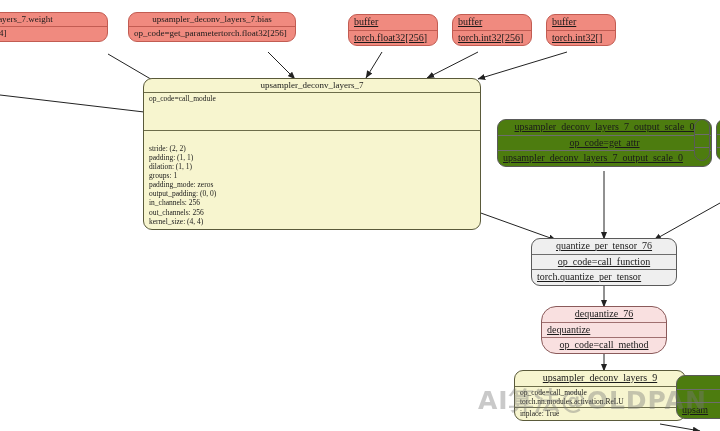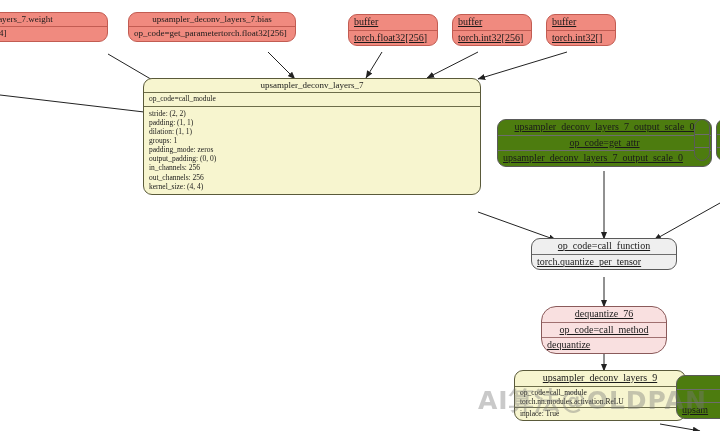--- a/index.html
+++ b/index.html
@@ -168,21 +168,21 @@
   <div class="node n-param" style="left:546px; top:14px; width:70px;">
     <div class="row left fs8">buffer</div>
     <div class="row left fs8">torch.int32[]</div>
   </div>
 
   <div class="node n-module" style="left:143px; top:78px; width:338px;">
     <div class="row center fs9">upsampler_deconv_layers_7</div>
     <div class="row left fs75" style="padding-bottom:2px;">
       <div>op_code=call_module</div>
     </div>
-    <div class="row left fs75 attrs" style="padding-top:2px; padding-bottom:3px;">
+    <div class="row left fs75 attrs" style="padding-top:13px; padding-bottom:3px;margin-top:24px;">
       <div class="line">stride: (2, 2)</div>
       <div class="line">padding: (1, 1)</div>
       <div class="line">dilation: (1, 1)</div>
       <div class="line">groups: 1</div>
       <div class="line">padding_mode: zeros</div>
       <div class="line">output_padding: (0, 0)</div>
       <div class="line">in_channels: 256</div>
       <div class="line">out_channels: 256</div>
       <div class="line">kernel_size: (4, 4)</div>
     </div>
@@ -199,28 +199,29 @@
     <div class="row center fs8" style="height:13px;"></div>
     <div class="row center fs8" style="height:13px;"></div>
   </div>
   <div class="node n-attr" style="left:716px; top:119px; width:16px;">
     <div class="row center fs8" style="height:14px;"></div>
     <div class="row center fs8" style="height:13px;"></div>
     <div class="row center fs8" style="height:13px;"></div>
   </div>
 
   <div class="node n-func" style="left:531px; top:238px; width:146px;">
+    <div class="row center fs8">quantize_per_tensor_76</div>
     <div class="row center fs8">op_code=call_function</div>
     <div class="row left fs8">torch.quantize_per_tensor</div>
   </div>
 
   <div class="node n-method" style="left:541px; top:306px; width:126px;">
     <div class="row center fs8">dequantize_76</div>
+    <div class="row left fs8">dequantize</div>
     <div class="row center fs8">op_code=call_method</div>
-    <div class="row left fs8">dequantize</div>
   </div>
 
   <div class="node n-module" style="left:514px; top:370px; width:172px;">
     <div class="row center fs8">upsampler_deconv_layers_9</div>
     <div class="row left fs75">
       <div>op_code=call_module</div>
       <div>torch.nn.modules.activation.ReLU</div>
     </div>
     <div class="row left fs75">
       <div class="line">inplace: True</div>

